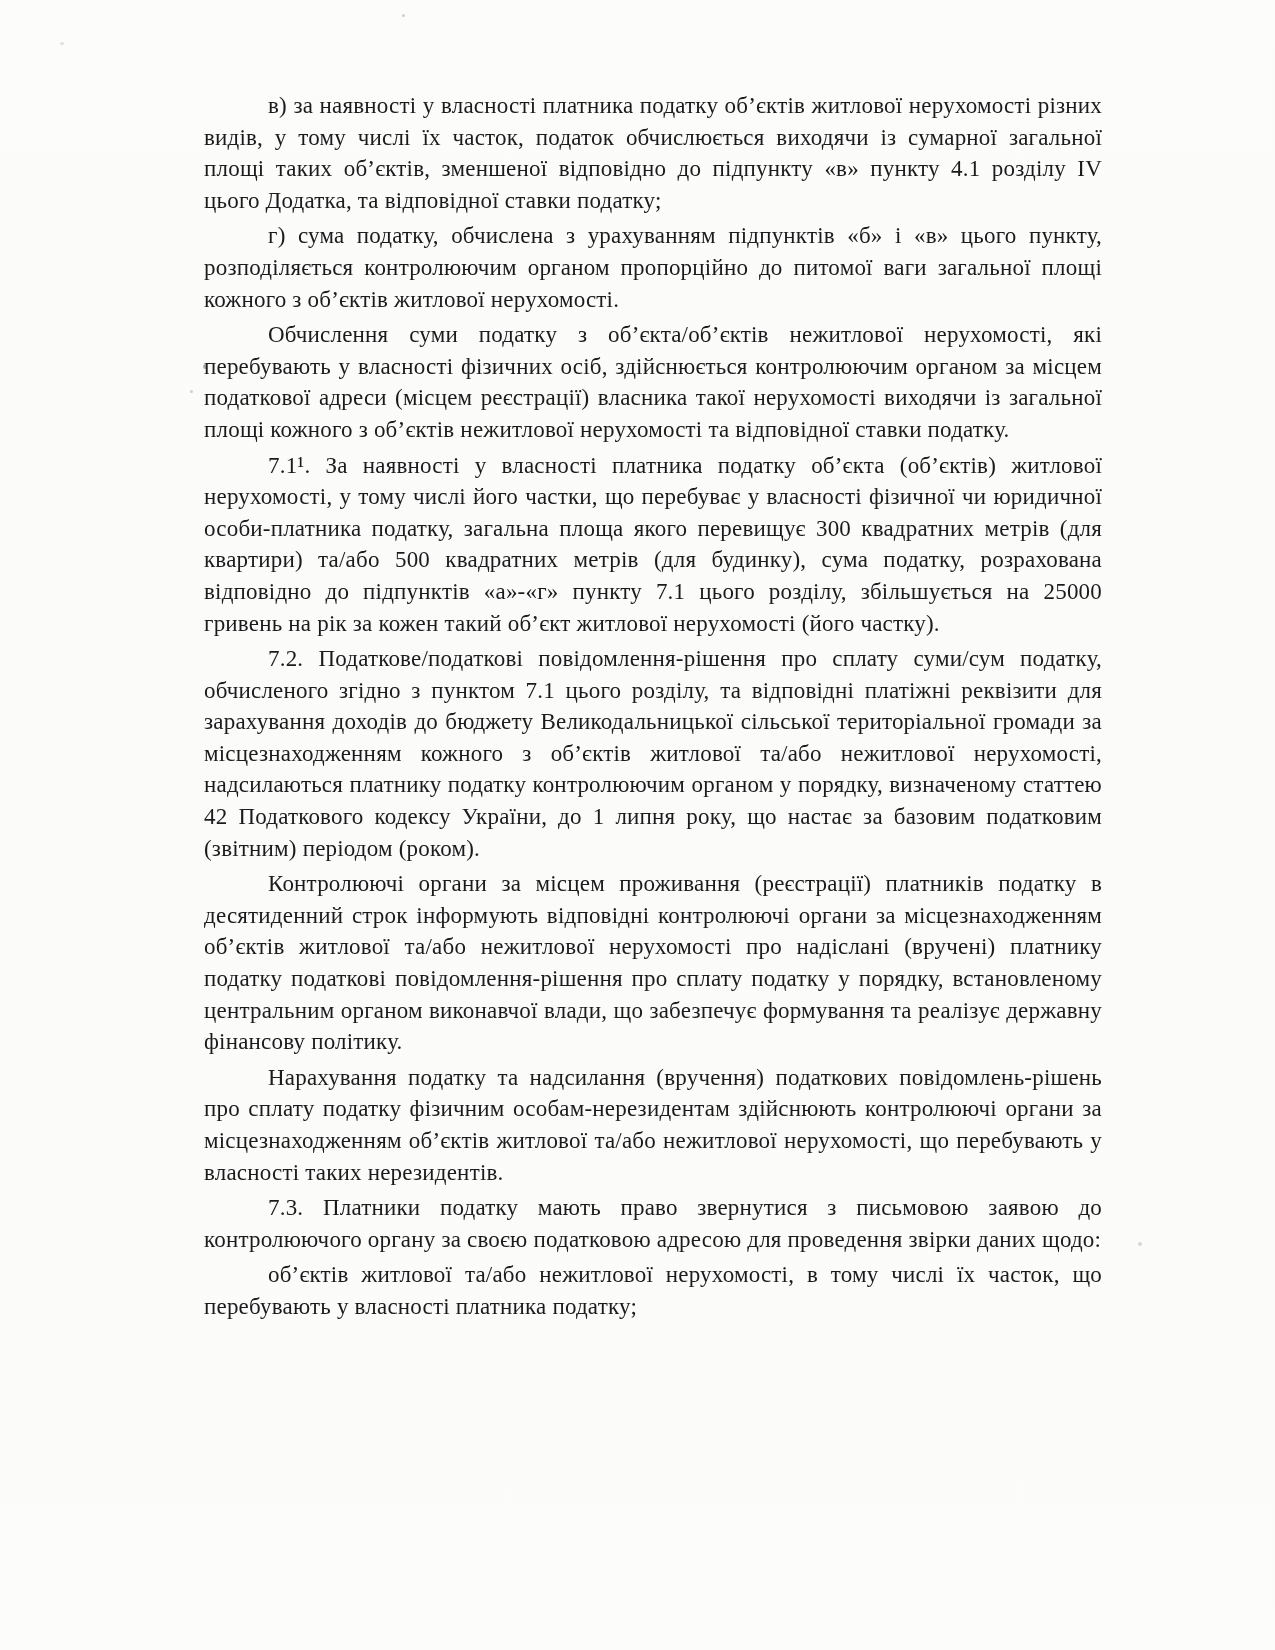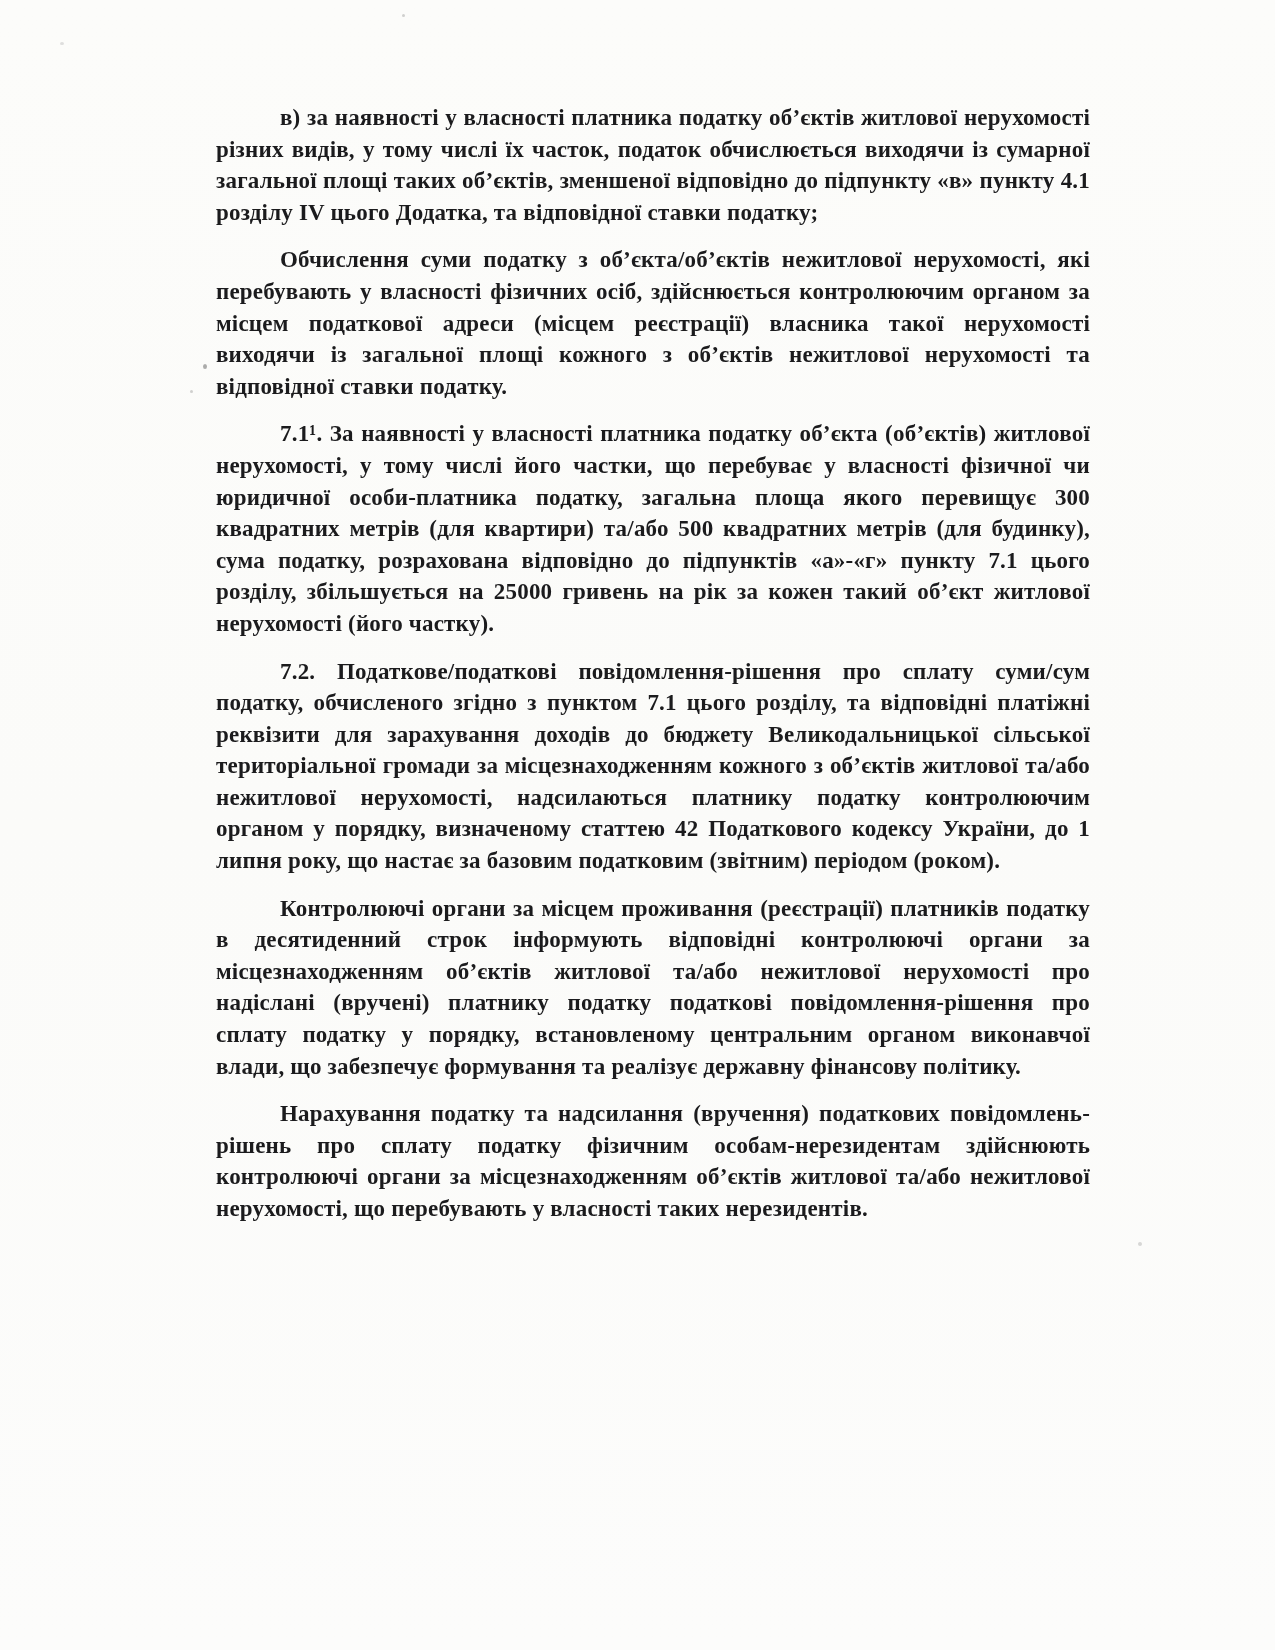--- a/index.html
+++ b/index.html
@@ -20,23 +20,22 @@
     left: 200px;
     top: 86px;
     width: 906px;
     color: #1b1b1d;
     font-size: 23px;
     line-height: 31.6px;
     text-align: justify;
     letter-spacing: 0.2px;
   }
   .text-block p {
-    margin: 16px;
+    margin: 4px;
     text-indent: 64px;
-    font-weight: bold;
   }
   
   .speck {
     position: absolute;
     background: #6a6a6a;
     border-radius: 50%;
     opacity: 0.55;
   }
   .speck.s1 { left: 203px; top: 364px; width: 4px; height: 5px; }
   .speck.s2 { left: 190px; top: 390px; width: 3px; height: 3px; opacity: 0.3; }
@@ -49,19 +48,22 @@
 
 <div class="page">
   <div class="speck s1"></div>
   <div class="speck s2"></div>
   <div class="speck s3"></div>
   <div class="speck s4"></div>
   <div class="speck s5"></div>
 
   <div class="text-block">
     <p>в) за наявності у власності платника податку об’єктів житлової нерухомості різних видів, у тому числі їх часток, податок обчислюється виходячи із сумарної загальної площі таких об’єктів, зменшеної відповідно до підпункту «в» пункту 4.1 розділу IV цього Додатка, та відповідної ставки податку;</p>
+    <p>г) сума податку, обчислена з урахуванням підпунктів «б» і «в» цього пункту, розподіляється контролюючим органом пропорційно до питомої ваги загальної площі кожного з об’єктів житлової нерухомості.</p>
     <p>Обчислення суми податку з об’єкта/об’єктів нежитлової нерухомості, які перебувають у власності фізичних осіб, здійснюється контролюючим органом за місцем податкової адреси (місцем реєстрації) власника такої нерухомості виходячи із загальної площі кожного з об’єктів нежитлової нерухомості та відповідної ставки податку.</p>
     <p>7.1¹. За наявності у власності платника податку об’єкта (об’єктів) житлової нерухомості, у тому числі його частки, що перебуває у власності фізичної чи юридичної особи-платника податку, загальна площа якого перевищує 300 квадратних метрів (для квартири) та/або 500 квадратних метрів (для будинку), сума податку, розрахована відповідно до підпунктів «а»-«г» пункту 7.1 цього розділу, збільшується на 25000 гривень на рік за кожен такий об’єкт житлової нерухомості (його частку).</p>
     <p>7.2. Податкове/податкові повідомлення-рішення про сплату суми/сум податку, обчисленого згідно з пунктом 7.1 цього розділу, та відповідні платіжні реквізити для зарахування доходів до бюджету Великодальницької сільської територіальної громади за місцезнаходженням кожного з об’єктів житлової та/або нежитлової нерухомості, надсилаються платнику податку контролюючим органом у порядку, визначеному статтею 42 Податкового кодексу України, до 1 липня року, що настає за базовим податковим (звітним) періодом (роком).</p>
     <p>Контролюючі органи за місцем проживання (реєстрації) платників податку в десятиденний строк інформують відповідні контролюючі органи за місцезнаходженням об’єктів житлової та/або нежитлової нерухомості про надіслані (вручені) платнику податку податкові повідомлення-рішення про сплату податку у порядку, встановленому центральним органом виконавчої влади, що забезпечує формування та реалізує державну фінансову політику.</p>
     <p>Нарахування податку та надсилання (вручення) податкових повідомлень-рішень про сплату податку фізичним особам-нерезидентам здійснюють контролюючі органи за місцезнаходженням об’єктів житлової та/або нежитлової нерухомості, що перебувають у власності таких нерезидентів.</p>
+    <p>7.3. Платники податку мають право звернутися з письмовою заявою до контролюючого органу за своєю податковою адресою для проведення звірки даних щодо:</p>
+    <p>об’єктів житлової та/або нежитлової нерухомості, в тому числі їх часток, що перебувають у власності платника податку;</p>
   </div>
 </div>
 
 </body></html>

